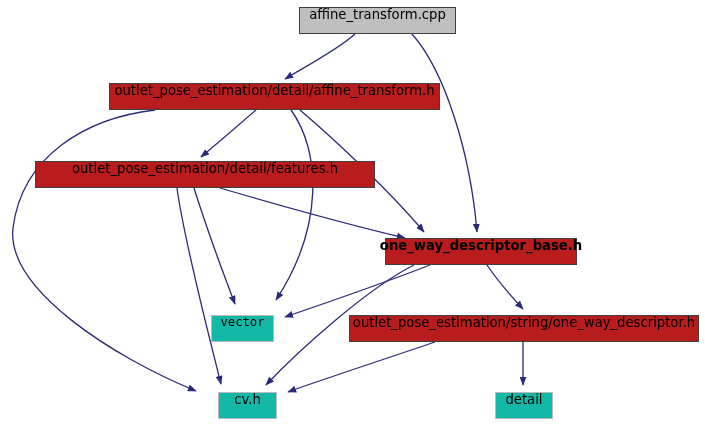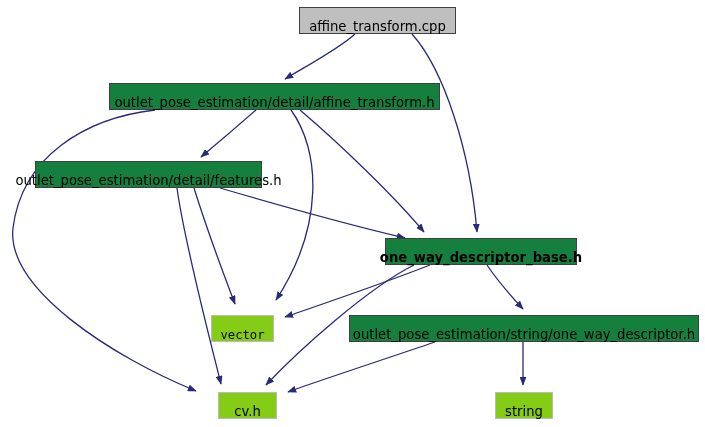--- a/index.html
+++ b/index.html
@@ -19,43 +19,43 @@
     position: absolute;
     left: 0;
     top: 0;
     width: 705px;
     height: 427px;
   }
   .node {
     position: absolute;
     box-sizing: border-box;
     display: flex;
-    align-items: flex-end;
+    align-items: flex-start;
     justify-content: center;
     white-space: nowrap;
     line-height: 1;
   }
   .node .node-label {
     display: block;
     padding: 0 5px;
   }
   .node-file {
-    background: #15803d;
+    background: #b91c1c;
     border: 1px solid #404040;
     font-size: 13.2px;
     color: #000000;
   }
   .node-current {
     background: #bfbfbf;
     border: 1px solid #404040;
     font-size: 13.2px;
     color: #000000;
   }
   .node-system {
-    background: #84cc16;
+    background: #14b8a6;
     border: 1px solid #bbbbbb;
     font-size: 13.2px;
     color: #000000;
   }
   .node-mono .node-label {
     font-family: "DejaVu Sans Mono", monospace;
     font-size: 12.2px;
   }
 </style>
 </head>
@@ -102,33 +102,33 @@
     </g>
   </svg>
 
   <div id="nodes-layer">
       <div class="node node-current" style="left: 299px; top: 7px; width: 157px; height: 27px;">
         <span class="node-label">affine_transform.cpp</span>
       </div>
       <div class="node node-file" style="left: 109px; top: 83px; width: 331px; height: 27px;">
         <span class="node-label">outlet_pose_estimation/detail/affine_transform.h</span>
       </div>
-      <div class="node node-file" style="left: 35px; top: 161px; width: 227px; height: 27px;">
+      <div class="node node-file" style="left: 35px; top: 161px; width: 340px; height: 27px;">
         <span class="node-label">outlet_pose_estimation/detail/features.h</span>
       </div>
       <div class="node node-file" style="left: 385px; top: 238px; width: 192px; height: 27px; font-weight: bold;">
         <span class="node-label">one_way_descriptor_base.h</span>
       </div>
       <div class="node node-file" style="left: 349px; top: 315px; width: 350px; height: 27px;">
         <span class="node-label">outlet_pose_estimation/string/one_way_descriptor.h</span>
       </div>
       <div class="node node-system node-mono" style="left: 211px; top: 315px; width: 63px; height: 27px;">
         <span class="node-label">vector</span>
       </div>
       <div class="node node-system" style="left: 218px; top: 392px; width: 59px; height: 27px;">
         <span class="node-label">cv.h</span>
       </div>
       <div class="node node-system" style="left: 495px; top: 392px; width: 58px; height: 27px;">
-        <span class="node-label">string</span>
+        <span class="node-label">detail</span>
       </div>
     </div>
 
 </div>
 
 </body></html>

